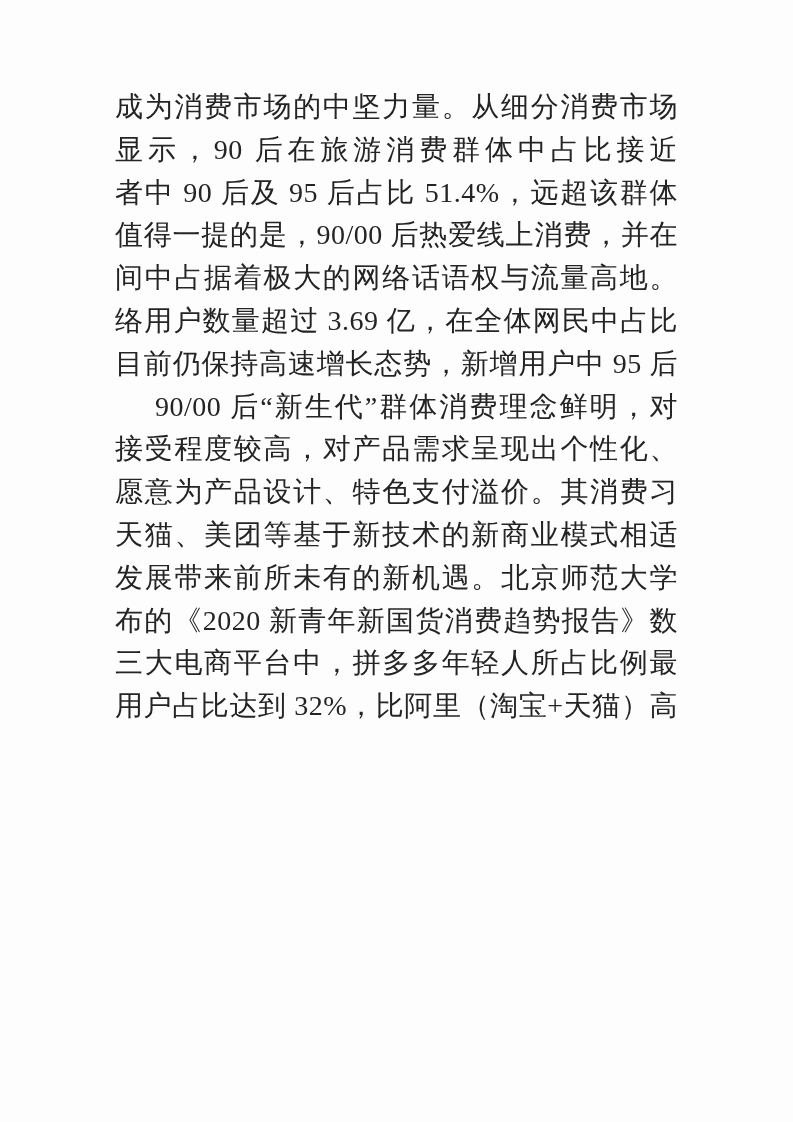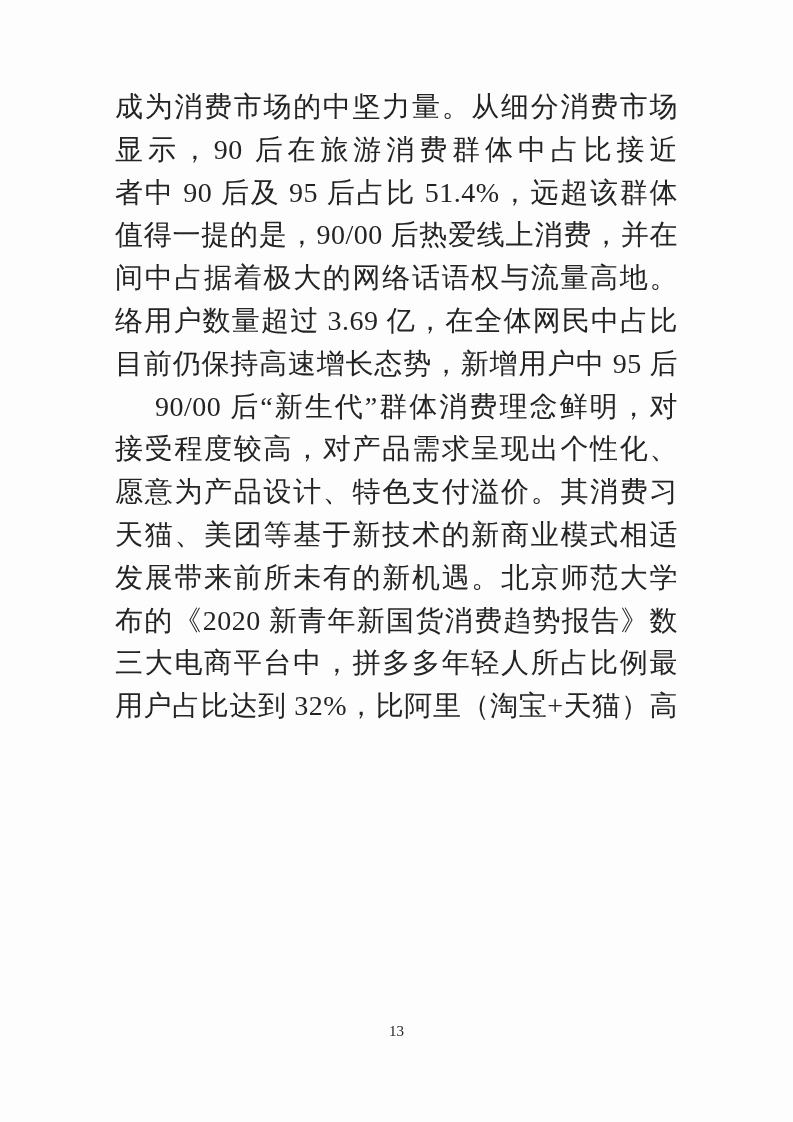--- a/index.html
+++ b/index.html
@@ -65,14 +65,13 @@
     <div class="line indent">90/00 后“新生代”群体消费理念鲜明，对本土品牌的</div>
     <div class="line">接受程度较高，对产品需求呈现出个性化、多元化等特点，</div>
     <div class="line">愿意为产品设计、特色支付溢价。其消费习惯更易与拼多多、</div>
     <div class="line">天猫、美团等基于新技术的新商业模式相适应，为我国消费</div>
     <div class="line">发展带来前所未有的新机遇。北京师范大学新闻传播学院发</div>
     <div class="line">布的《2020 新青年新国货消费趋势报告》数据显示，在目前</div>
     <div class="line">三大电商平台中，拼多多年轻人所占比例最高，其中 95 后</div>
     <div class="line para-end">用户占比达到 32%，比阿里（淘宝+天猫）高 3 个百分点。</div>
   </div>
 
-  <div class="page-number">13</div>
 </div>
 
 </body></html>

